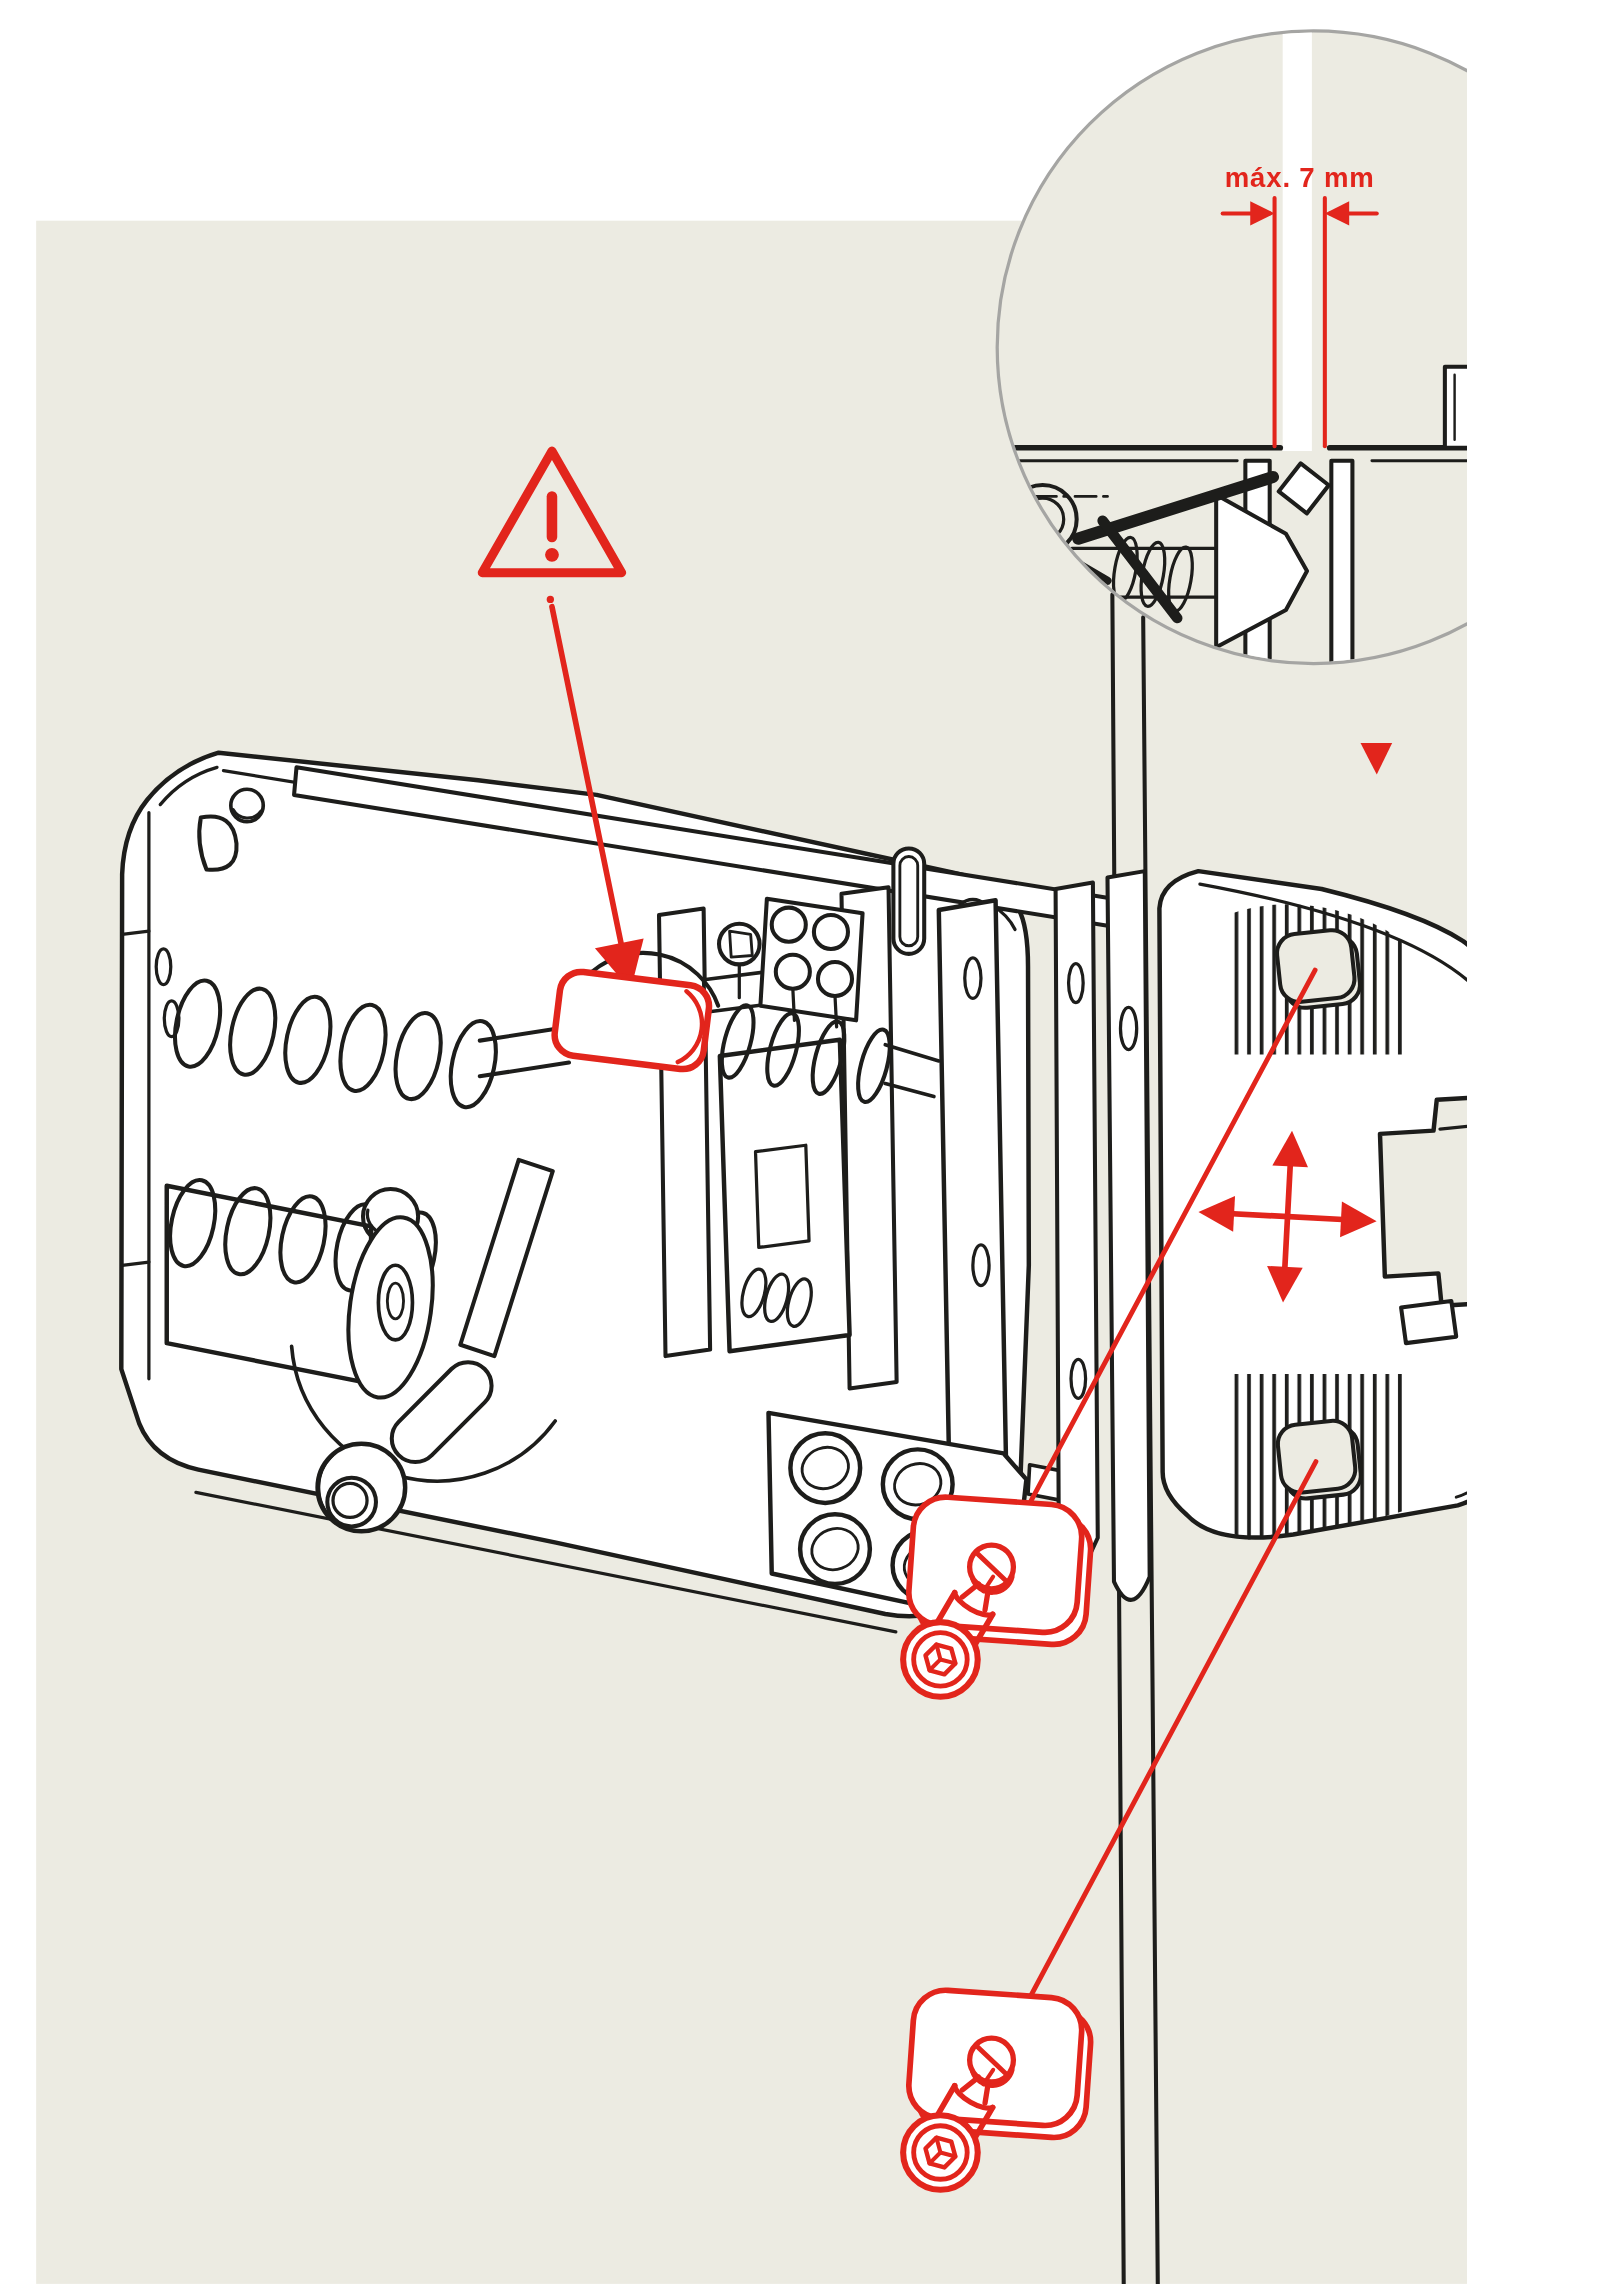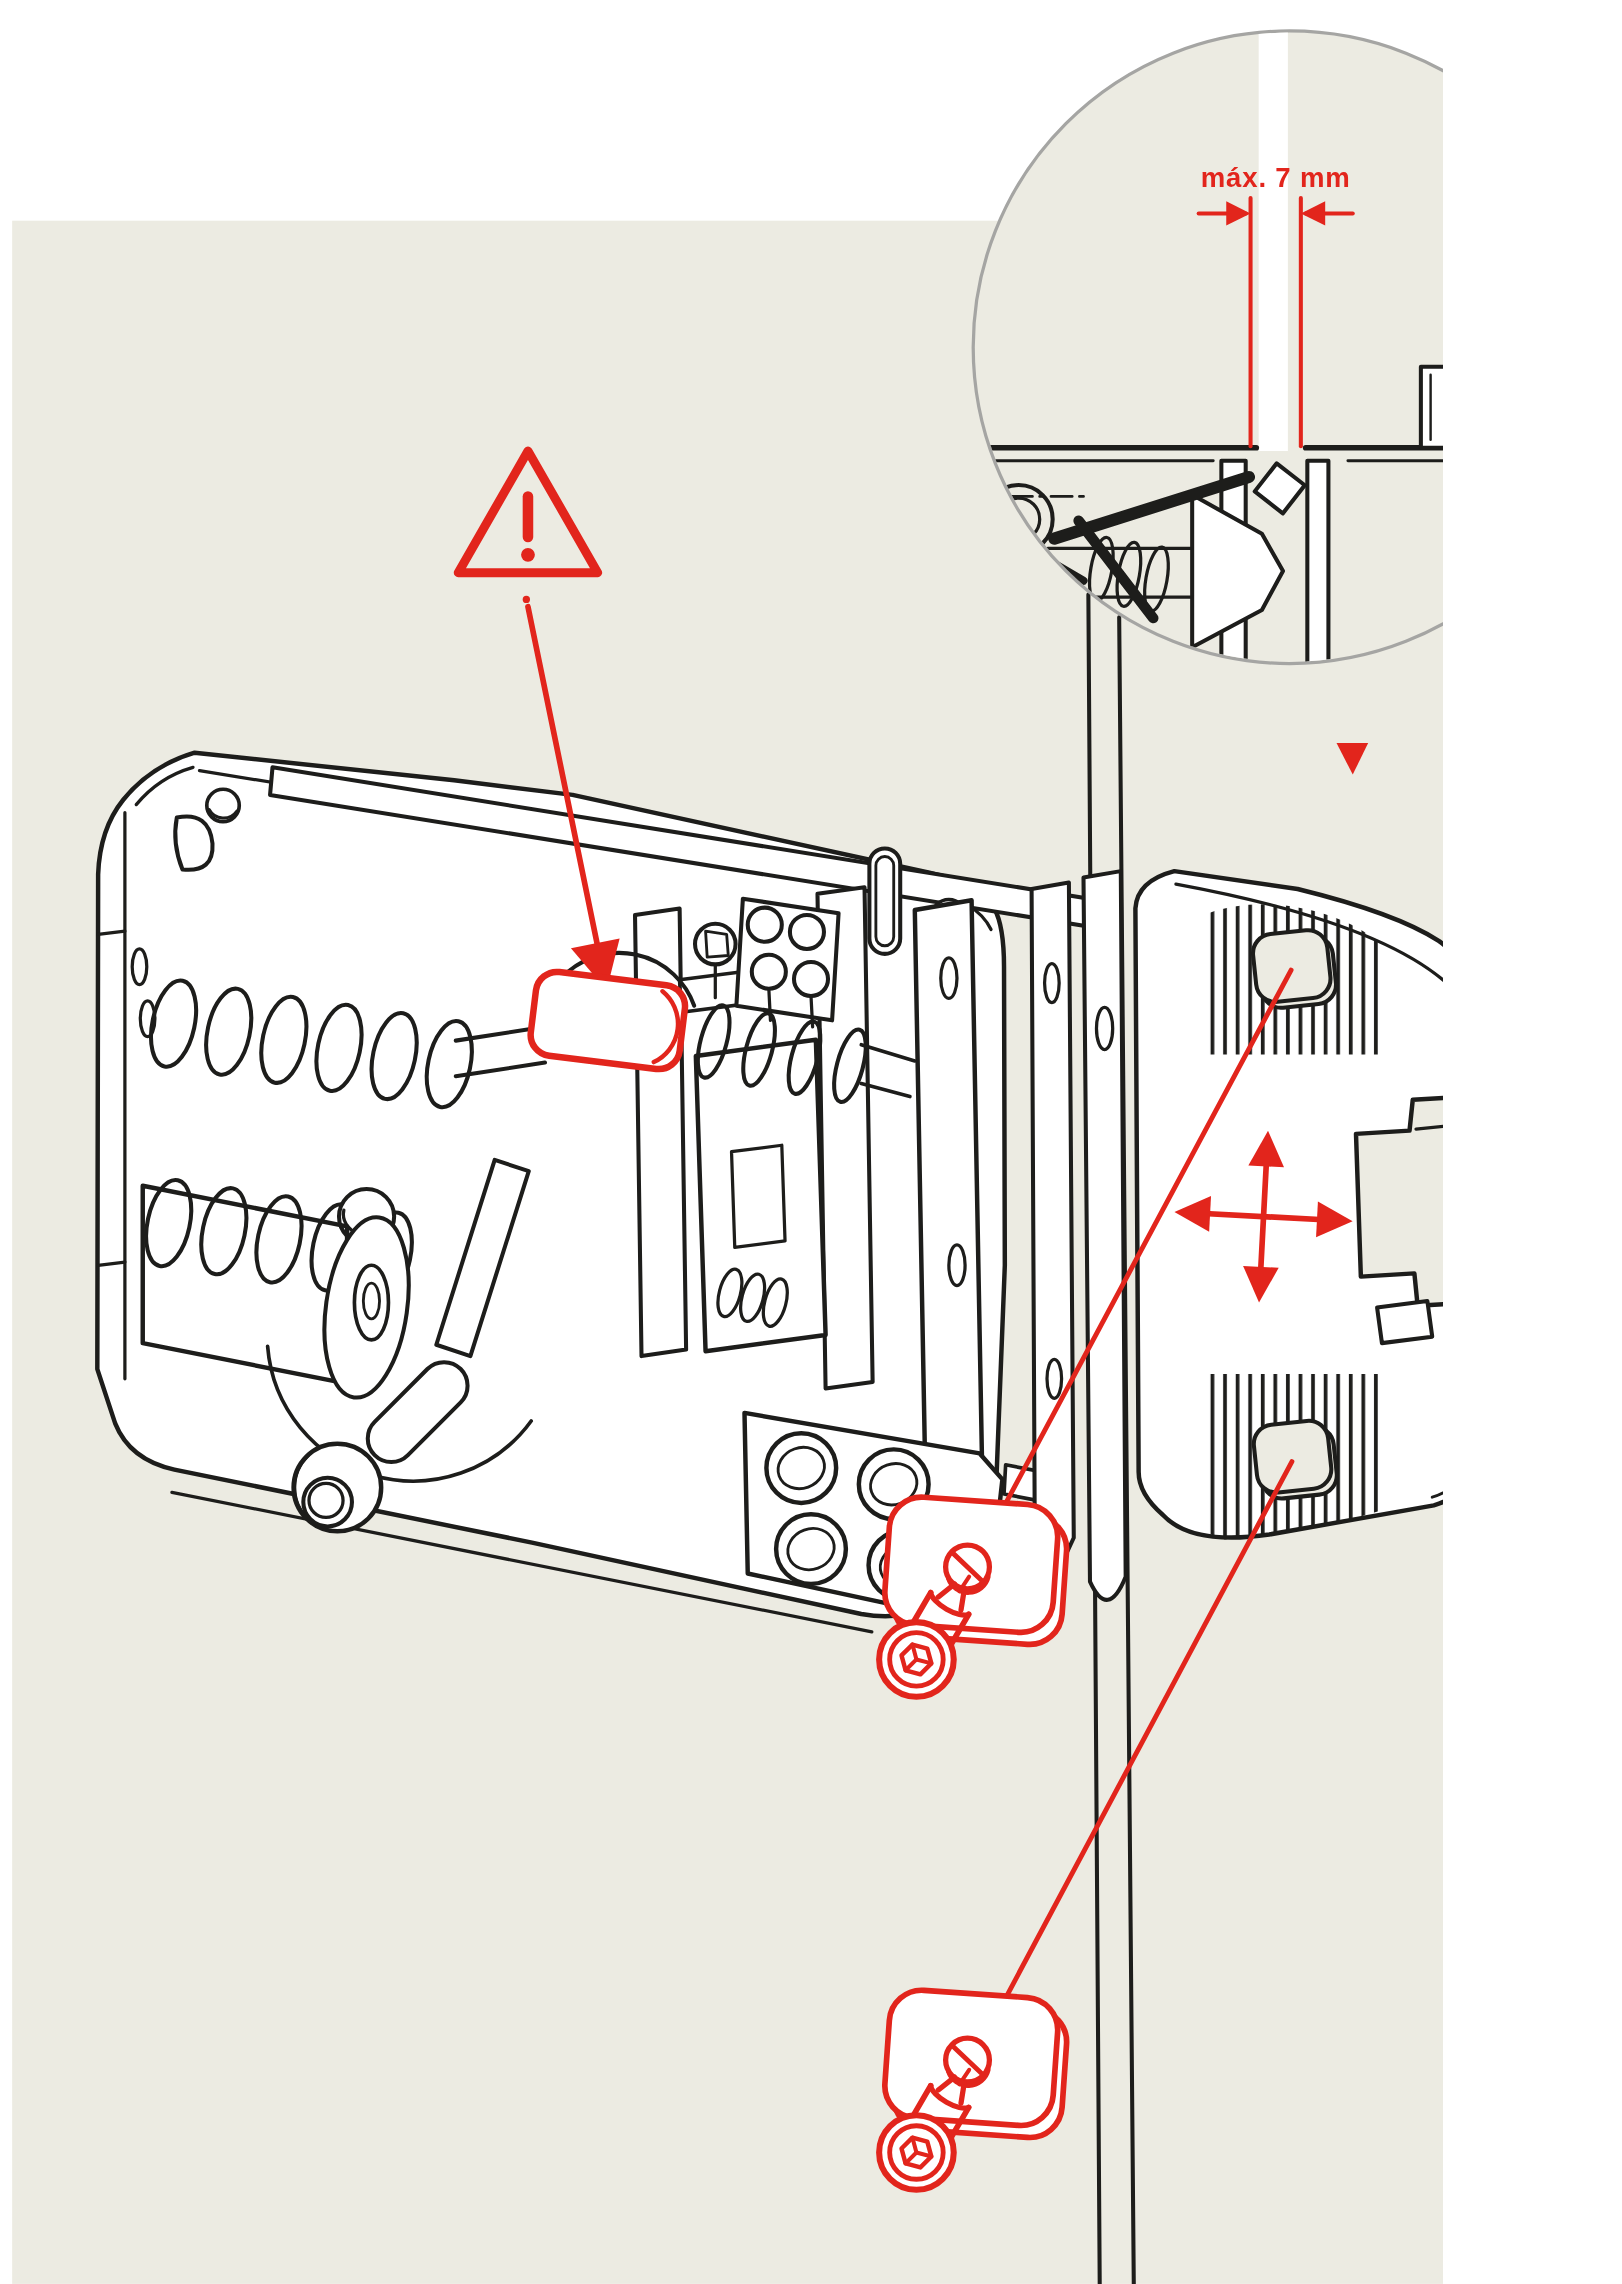--- a/index.html
+++ b/index.html
@@ -1,17 +1,17 @@
 <!DOCTYPE html>
 <html style="--page-bg: #FFFFFF; --panel-bg: #ECEBE2; --ink: #1D1D1B; --accent-red: #E2251C; --circle-stroke: #A5A5A3;font-size:13px"><head>
 <meta charset="utf-8">
 <style>
   html,body{margin:0;padding:0;background:#fff;}
   .stage{position:relative;width:1443px;height:2284px;background:var(--page-bg,#fff);overflow:hidden;
-         font-family:"Liberation Sans",sans-serif;}
+         font-family:"Liberation Sans",sans-serif;margin-left:24px;}
   svg{position:absolute;left:0;top:0;display:block;}
   
   .ln{fill:none;stroke:var(--ink,#1D1D1B);stroke-linejoin:round;stroke-linecap:round;}
   .fw{fill:#ffffff;}
   .fp{fill:var(--panel-bg,#ECEBE2);}
   .red{stroke:var(--accent-red,#E2251C);fill:none;stroke-linejoin:round;stroke-linecap:round;}
   .redfw{fill:#ffffff;stroke:var(--accent-red,#E2251C);stroke-linejoin:round;stroke-linecap:round;}
   .redfill{fill:var(--accent-red,#E2251C);stroke:none;}
   .dim-label{fill:var(--accent-red,#E2251C);font:600 34px "Liberation Sans",sans-serif;letter-spacing:1px;}
 </style>

